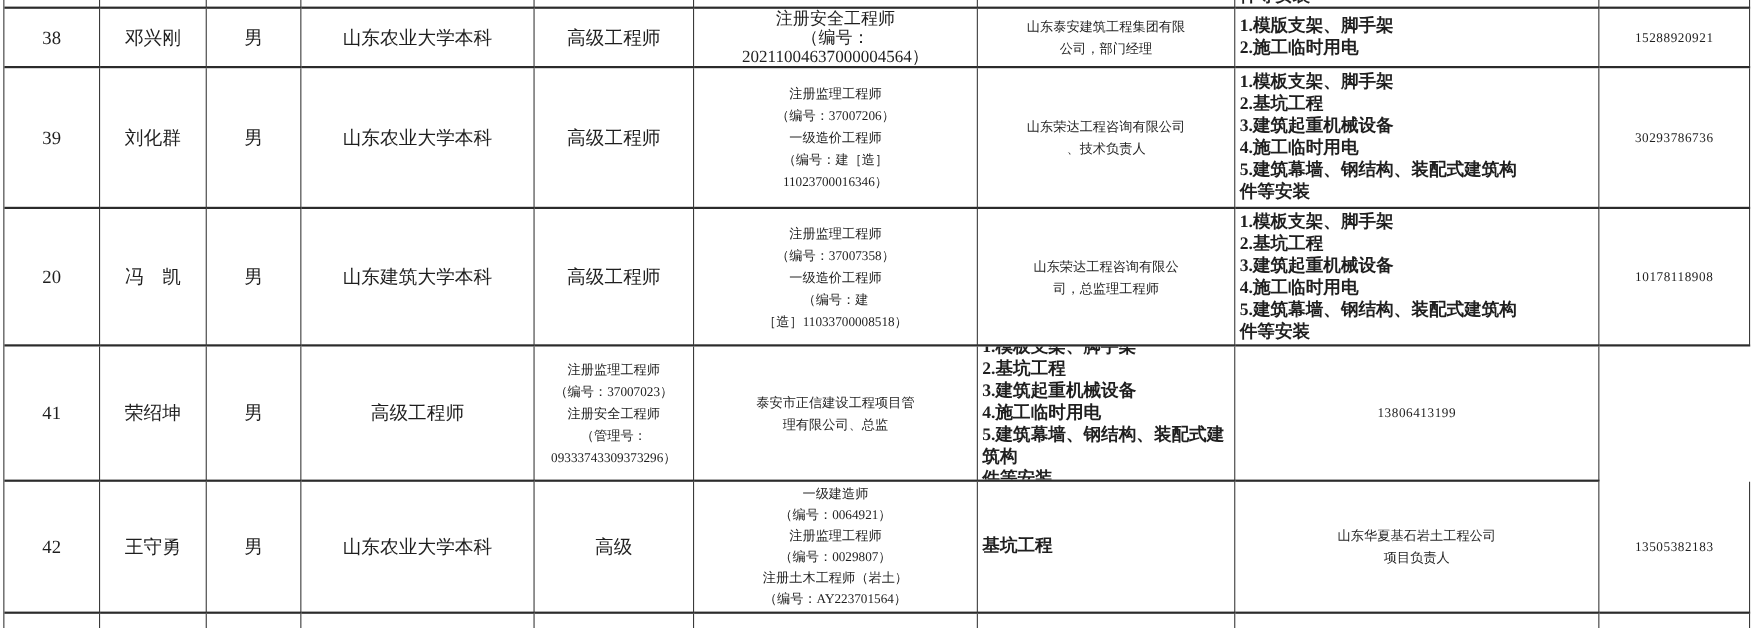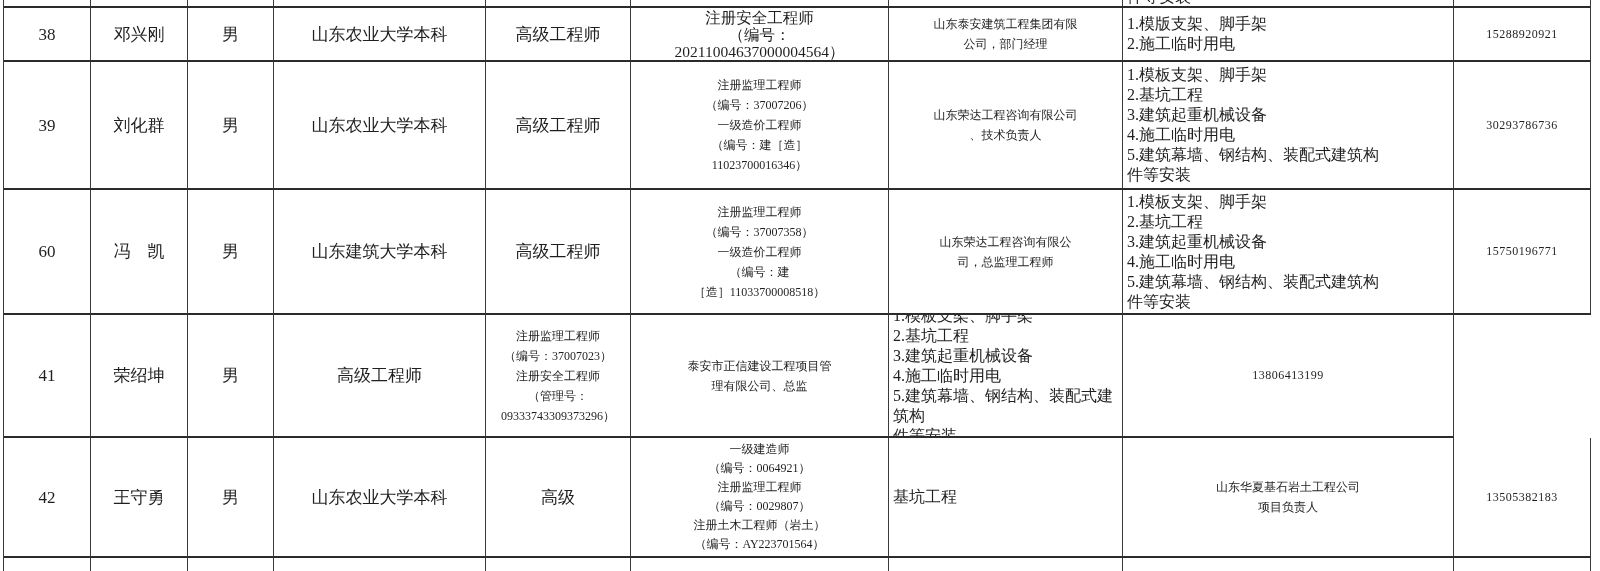--- a/index.html
+++ b/index.html
@@ -10,21 +10,21 @@
   }
   .table{position:absolute;left:3px;top:0;width:1587px;border-left:1px solid #3a3a3a;}
   .row{display:grid;grid-template-columns:87px 97px 86px 212px 145px 258px 234px 331px 137px;box-sizing:border-box;}
   .cell{
     box-sizing:border-box;border-right:1px solid #3a3a3a;border-bottom:2px solid #2b2b2b;
     display:flex;flex-direction:column;justify-content:center;
     text-align:center;font-size:17px;line-height:21px;overflow:hidden;
     white-space:pre-line;
   }
   .c-cert,.c-company{font-size:12px;line-height:20px;}
-  .c-scope{font-size:16px;line-height:20px;text-align:left;align-items:flex-start;padding-left:4px;padding-right:2px;}
+  .c-scope{font-size:16px;line-height:20px;text-align:left;align-items:flex-start;padding-left:4px;padding-right:2px;font-weight:bold;}
   .c-phone{font-size:12px;letter-spacing:.5px;}
   .r38 .c-cert{line-height:17px;font-size:15.5px;}
   .r42 .c-cert{line-height:19px;}
   .row-sliver-top{height:8px;}
   .row-sliver-top .cell{justify-content:flex-start;}
   .row-sliver-top .frag{display:block;line-height:20px;transform:translateY(-13px);font-size:16px;}
   .r38{height:54px;} .r39{height:128px;} .r40{height:125px;} .r41{height:123px;} .r42{height:120px;}
   .row-sliver-bottom{height:13px;}
   .row-sliver-bottom .cell{border-bottom:none;}
 </style>
@@ -77,39 +77,39 @@
     <div class="cell c-scope">1.模板支架、脚手架
 2.基坑工程
 3.建筑起重机械设备
 4.施工临时用电
 5.建筑幕墙、钢结构、装配式建筑构
 件等安装</div>
     <div class="cell c-phone">30293786736</div>
   </div>
 
   <div class="row r40">
-    <div class="cell c-no">60</div>
+    <div class="cell c-no">20</div>
     <div class="cell c-name">冯　凯</div>
     <div class="cell c-gender">男</div>
     <div class="cell c-edu">山东建筑大学本科</div>
     <div class="cell c-title">高级工程师</div>
     <div class="cell c-cert">注册监理工程师
 （编号：37007358）
 一级造价工程师
 （编号：建
 ［造］11033700008518）</div>
     <div class="cell c-company">山东荣达工程咨询有限公
 司，总监理工程师</div>
     <div class="cell c-scope">1.模板支架、脚手架
 2.基坑工程
 3.建筑起重机械设备
 4.施工临时用电
 5.建筑幕墙、钢结构、装配式建筑构
 件等安装</div>
-    <div class="cell c-phone">15750196771</div>
+    <div class="cell c-phone">10178118908</div>
   </div>
 
   <div class="row r41">
     <div class="cell c-no">41</div>
     <div class="cell c-name">荣绍坤</div>
     <div class="cell c-gender">男</div>
     <div class="cell c-title">高级工程师</div>
     <div class="cell c-cert">注册监理工程师
 （编号：37007023）
 注册安全工程师

